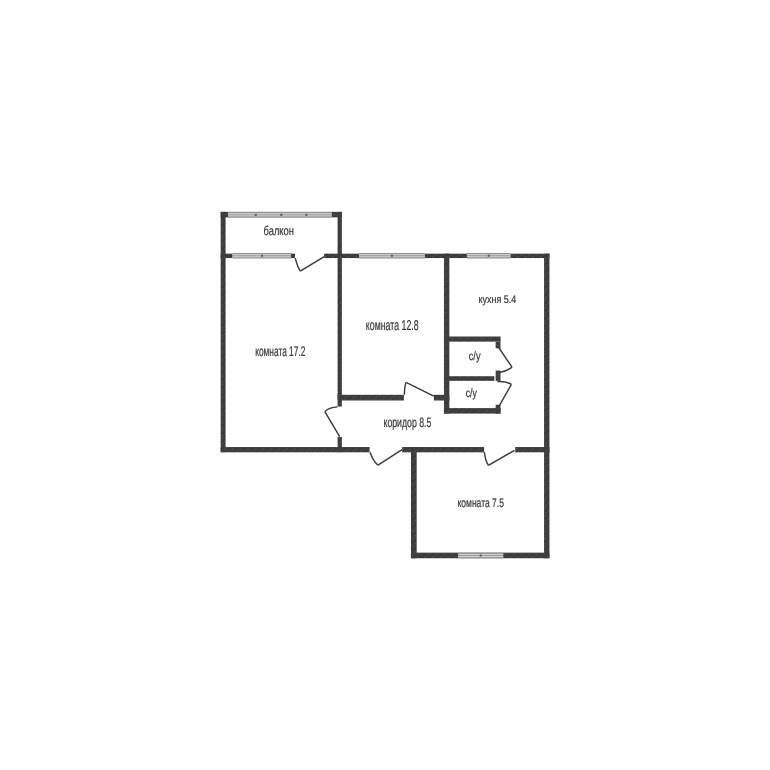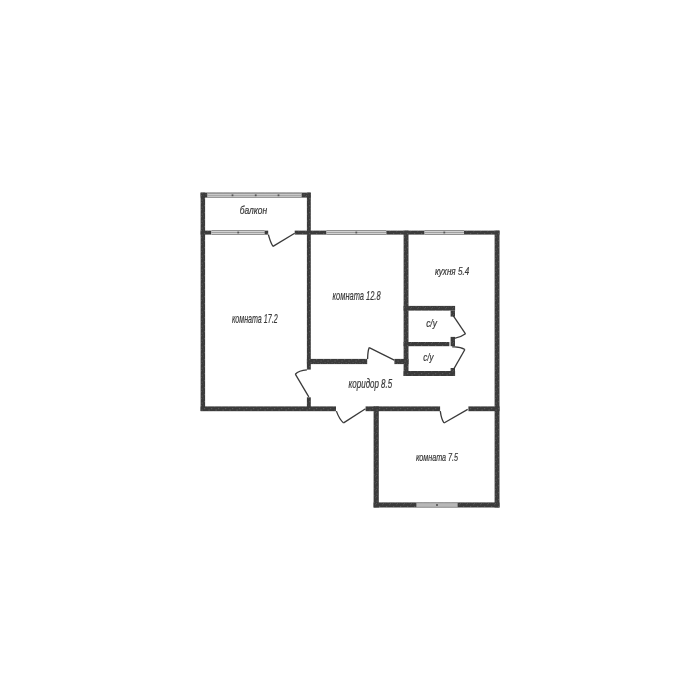--- a/index.html
+++ b/index.html
@@ -1,16 +1,16 @@
 <!DOCTYPE html>
 <html><head>
 <meta charset="utf-8">
 <style>
   html,body{margin:0;padding:0;background:#ffffff;}
-  .page{width:700px;height:700px;position:relative;background:#ffffff;overflow:hidden;font-style:italic;}
+  .page{width:700px;height:700px;position:relative;background:#ffffff;overflow:hidden;}
   text{font-family:"Liberation Sans",sans-serif;fill:#3a3a3a;stroke:#3a3a3a;stroke-width:0.22;}
 </style>
 </head>
 <body>
 <div class="page">
 <svg width="700" height="700" viewBox="0 0 700 700">
 
 <rect x="0" y="0" width="700" height="700" fill="#ffffff"></rect>
 <defs>
 <pattern id="wallp" width="7" height="7" patternUnits="userSpaceOnUse">

